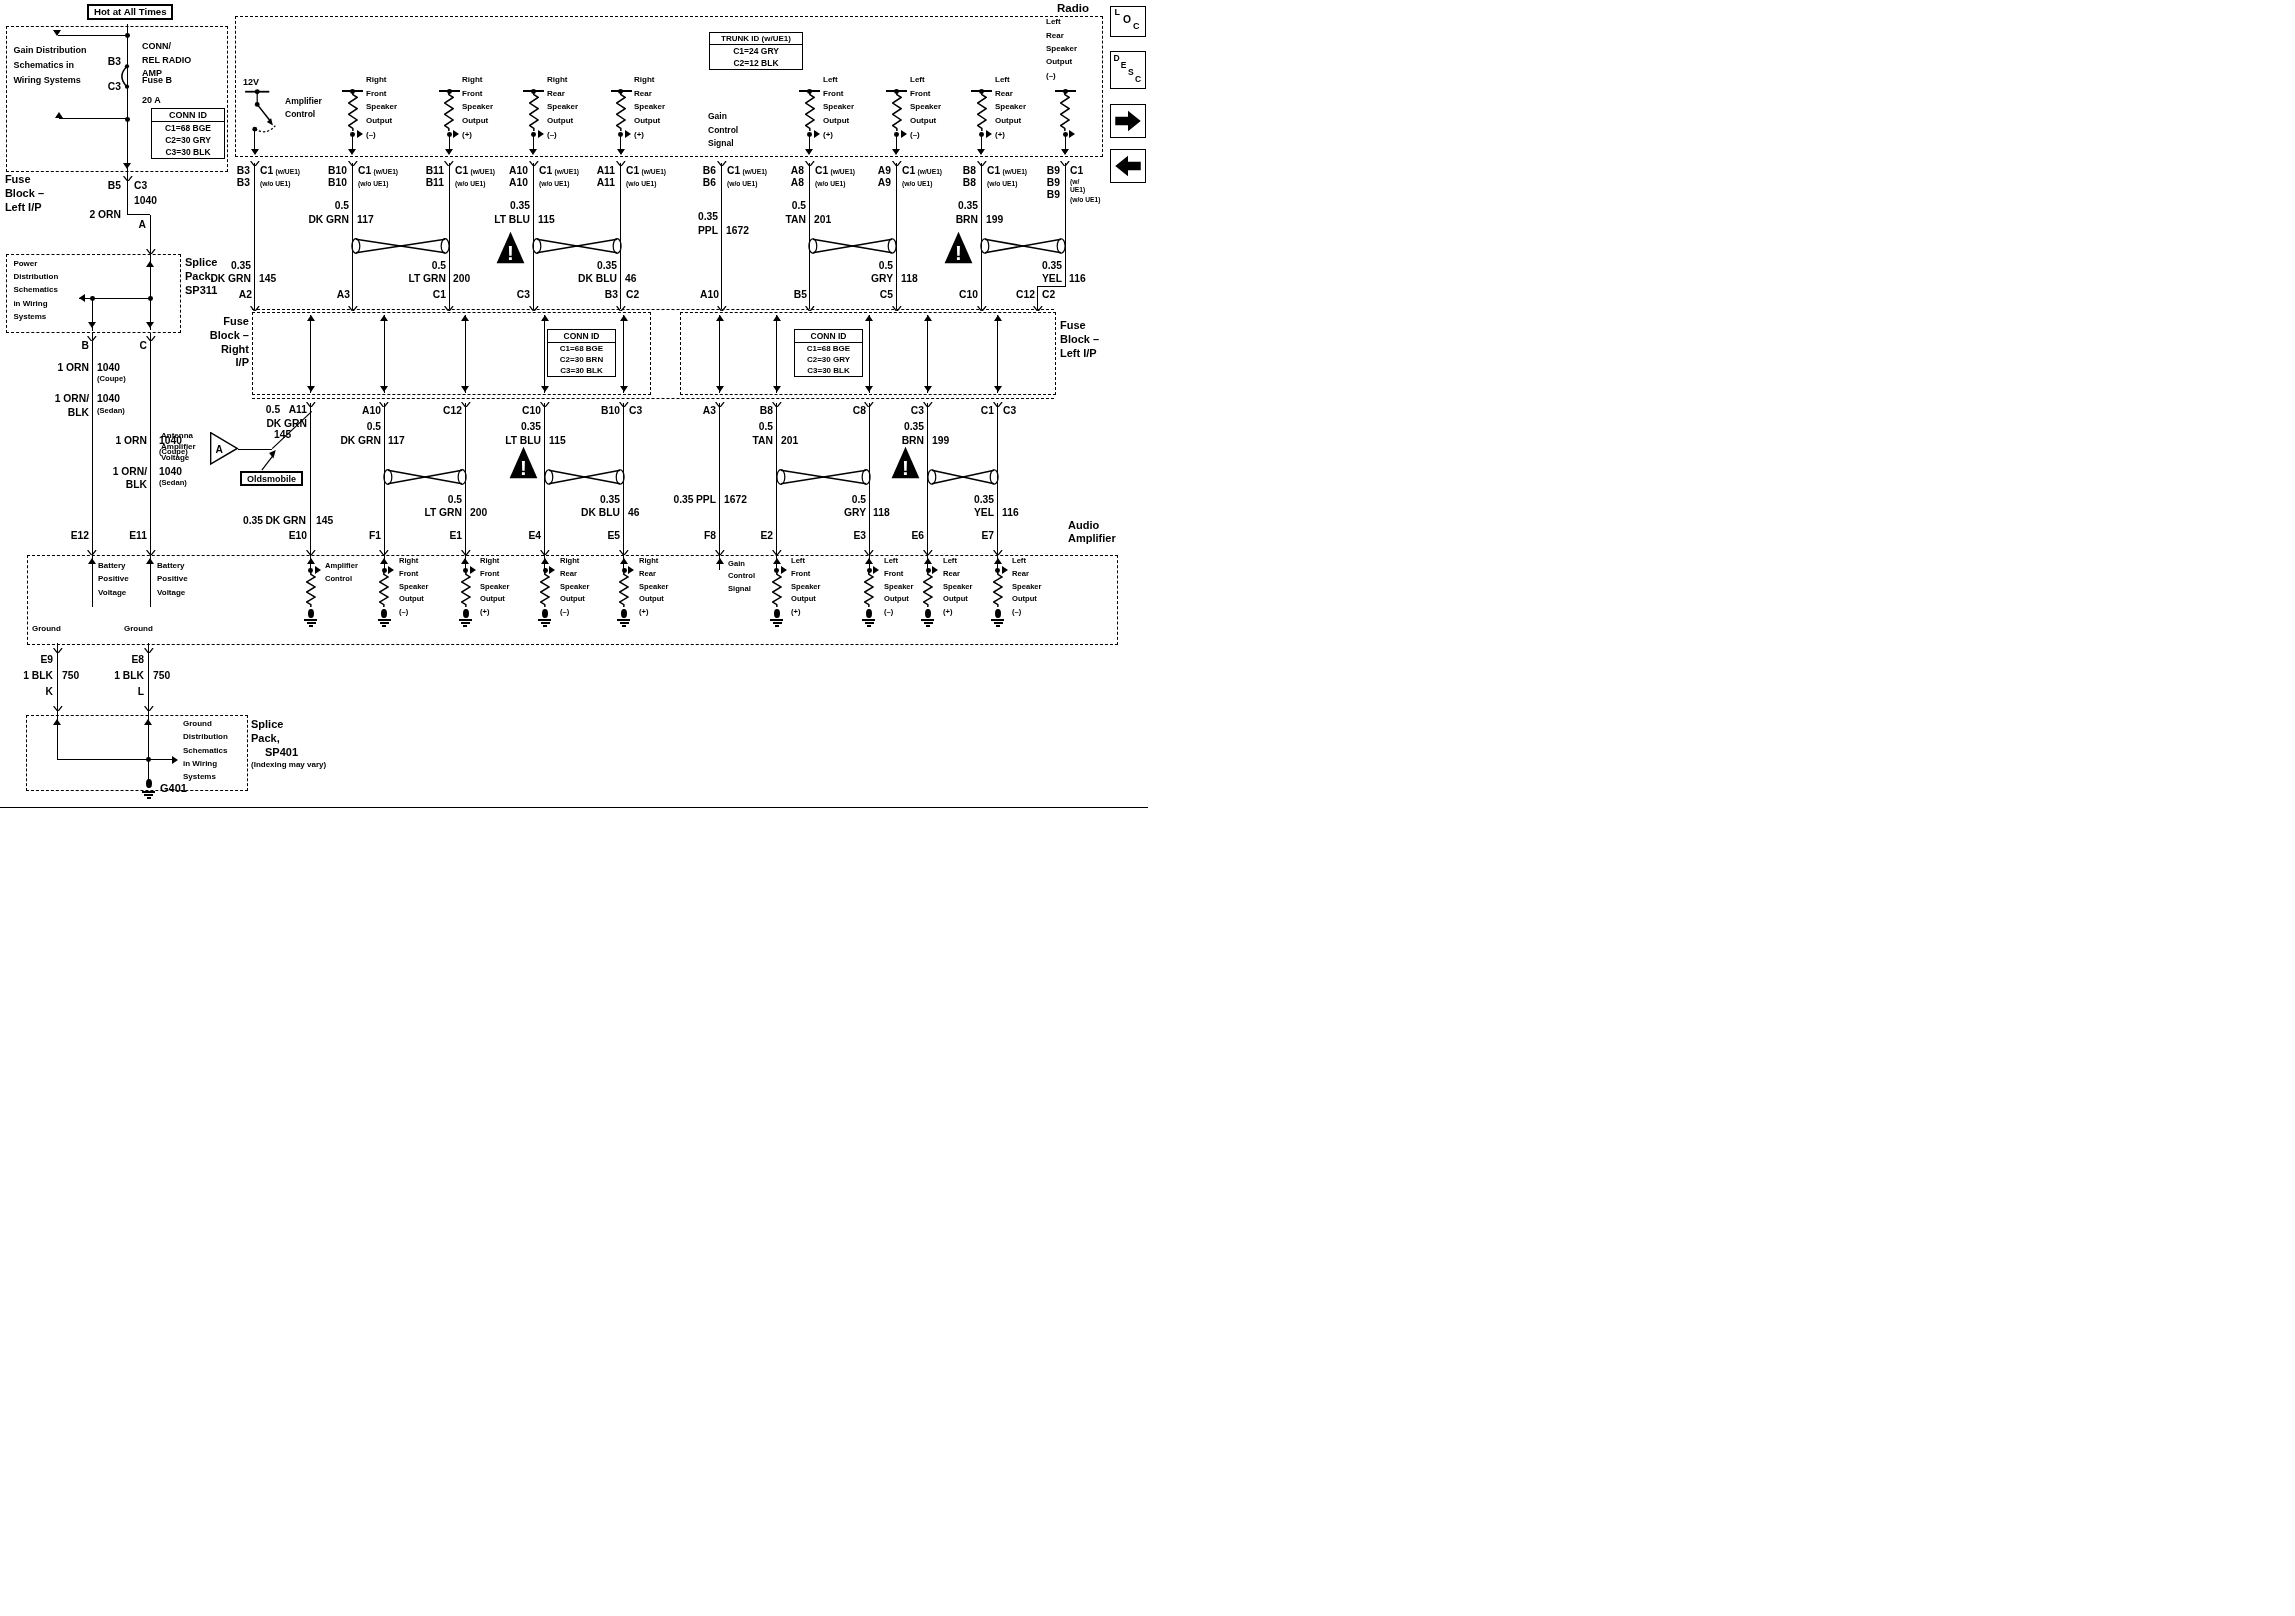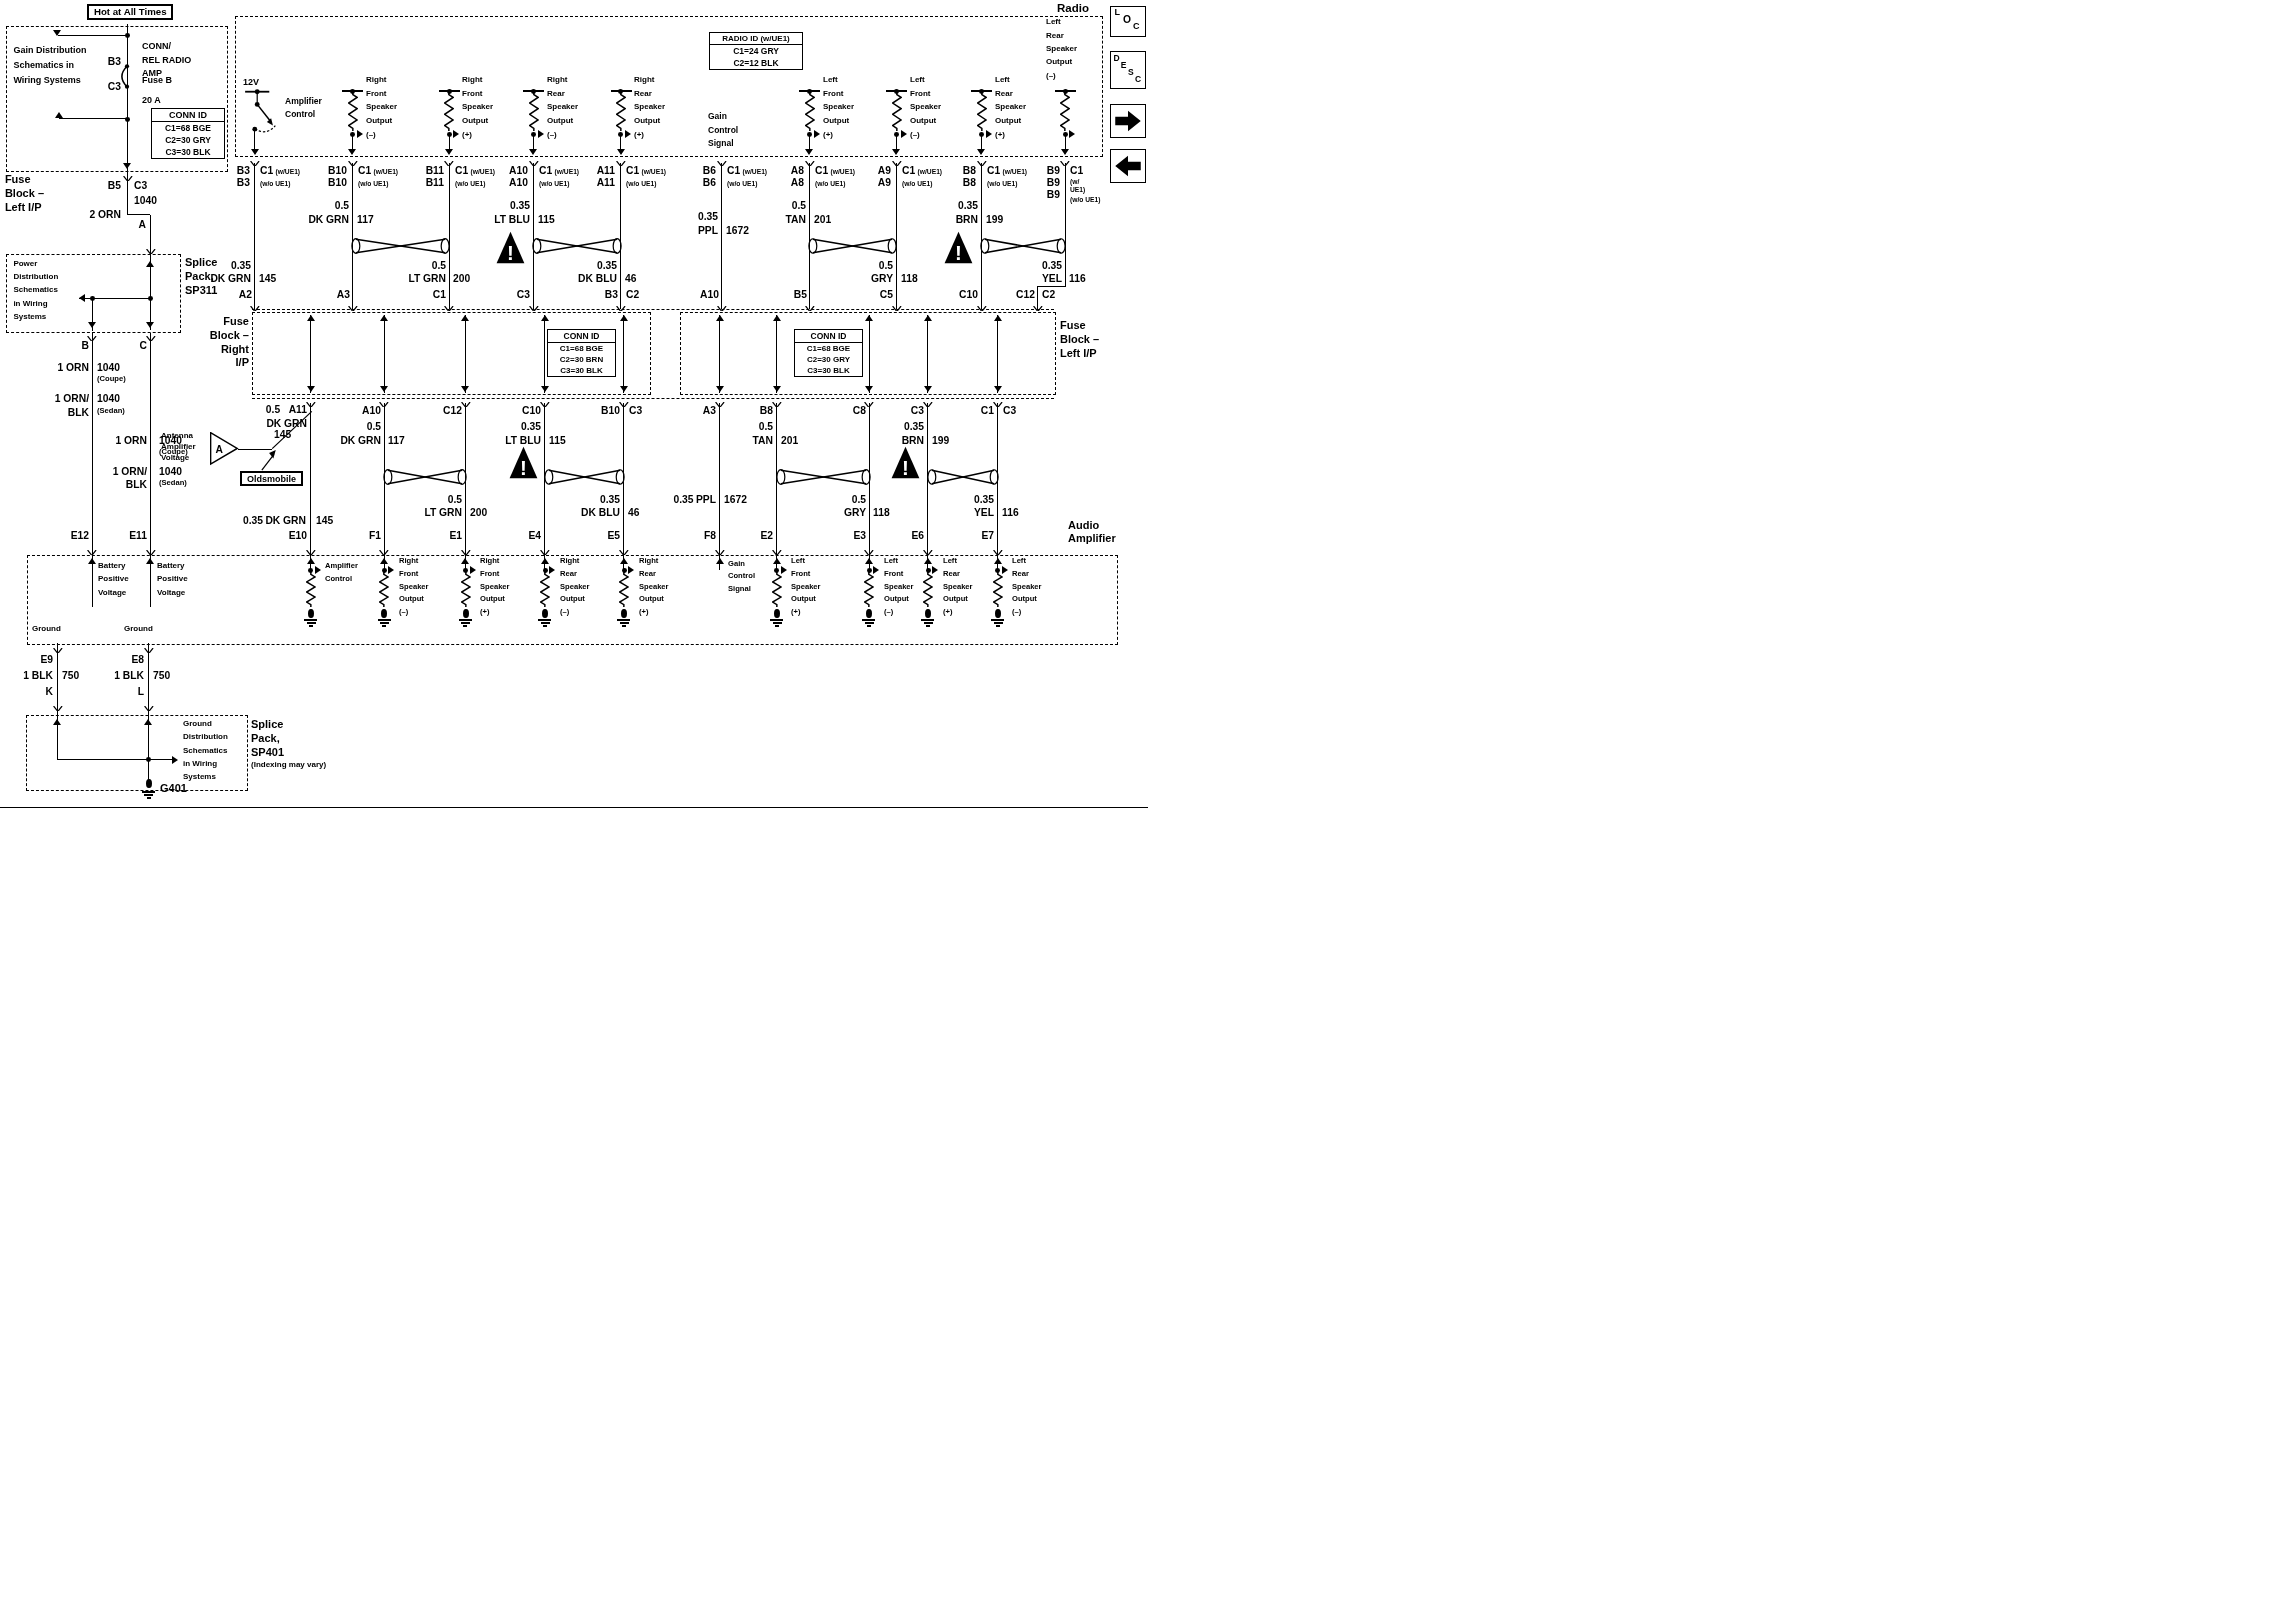--- a/index.html
+++ b/index.html
@@ -99,21 +99,21 @@
 
   <div class="dash" style="left:235px;top:16px;width:866px;height:139px"></div>
   <div class="t f19" style="left:1057px;top:2.4px">Radio</div>
   <div class="t f15" style="left:243px;top:78px">12V</div>
   <div class="t f14" style="left:285px;top:97px">Amplifier</div>
   <div class="t f14" style="left:285px;top:110px">Control</div>
   <div class="t f14" style="left:708px;top:112px">Gain</div>
   <div class="t f14" style="left:708px;top:126px">Control</div>
   <div class="t f14" style="left:708px;top:139px">Signal</div>
   <div class="connbox" style="left:709px;top:32px;width:92px">
-    <div class="conntitle f13">RADIO ID (w/UE1)</div>
+    <div class="conntitle f13">TRUNK ID (w/UE1)</div>
     <div class="connrow f14">C1=24 GRY</div>
     <div class="connrow f14">C2=12 BLK</div>
   </div>
 
   <div class="box" style="left:1110px;top:6px;width:34px;height:29px">
     <span class="t f15" style="left:3.6px;top:1.2px">L</span>
     <span class="t f17" style="left:12px;top:7.3px">O</span>
     <span class="t f15" style="left:22px;top:15px">C</span>
   </div>
   <div class="box" style="left:1110px;top:51px;width:34px;height:36px">
@@ -185,21 +185,21 @@
   <div class="t f17 r" style="left:53px;top:686px">K</div>
   <div class="t f17 r" style="left:144px;top:686px">L</div>
   <div class="dash" style="left:25.5px;top:715px;width:220px;height:74px"></div>
   <div class="t f13" style="left:183px;top:720px">Ground</div>
   <div class="t f13" style="left:183px;top:733px">Distribution</div>
   <div class="t f13" style="left:183px;top:747px">Schematics</div>
   <div class="t f13" style="left:183px;top:760px">in Wiring</div>
   <div class="t f13" style="left:183px;top:773px">Systems</div>
   <div class="t f18" style="left:251px;top:719px">Splice</div>
   <div class="t f18" style="left:251px;top:733px">Pack,</div>
-  <div class="t f18" style="left:251px;top:747px">SP401</div>
+  <div class="t f18" style="left:265px;top:747px">SP401</div>
   <div class="t f13" style="left:251px;top:761px">(Indexing may vary)</div>
   <div class="t f18" style="left:160px;top:783px">G401</div>
 
 <div class=" abs" style="left:127px;top:24px;width:1.2px;height:191px;background:#000"></div>
     <div class=" abs" style="left:125px;top:33px;width:4.9px;height:4.9px;background:#000;border-radius:50%"></div>
     <div class=" abs" style="left:58px;top:35px;width:70px;height:1.2px;background:#000"></div>
     <div class=" abs" style="width:0;height:0;border-left:4.2px solid transparent;border-right:4.2px solid transparent;border-top:6.7px solid #000;left:53px;top:30px"></div>
     <div class=" abs" style="left:59px;top:118px;width:69px;height:1.2px;background:#000"></div>
     <div class=" abs" style="width:0;height:0;border-left:4.2px solid transparent;border-right:4.2px solid transparent;border-bottom:6.7px solid #000;left:55px;top:112px"></div>
     <div class=" abs" style="left:125px;top:117px;width:4.9px;height:4.9px;background:#000;border-radius:50%"></div>

